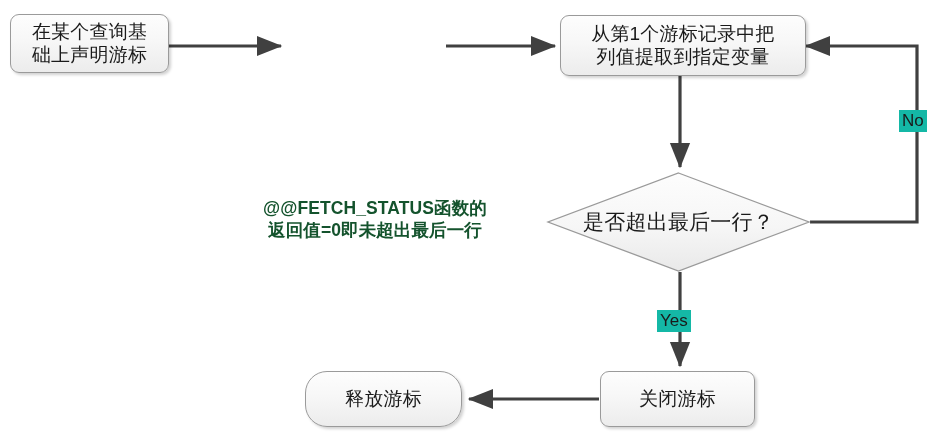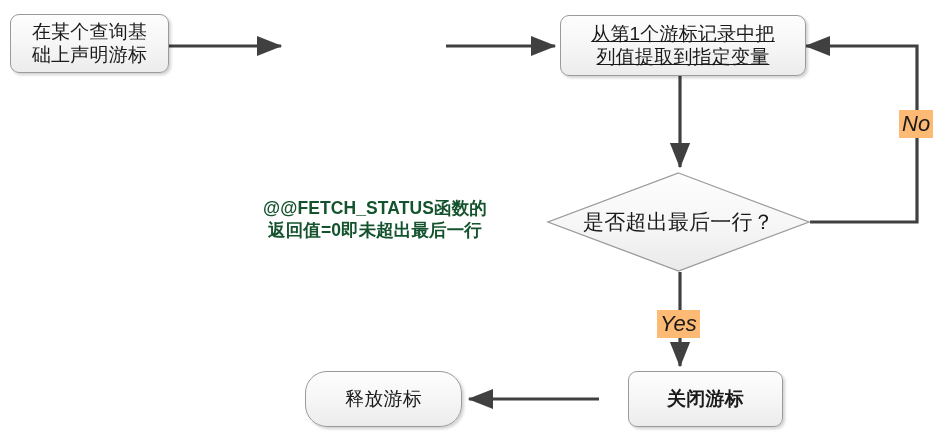--- a/index.html
+++ b/index.html
@@ -55,27 +55,26 @@
     height: 100%;
     display: flex;
     align-items: center;
     justify-content: center;
     font-size: 21px;
     color: #1a1a1a;
     letter-spacing: 0.2px;
   }
   .edge-label {
     position: absolute;
-    font-size: 22px;
+    font-size: 17px;
     color: #1a1a1a;
-    background: #fdba74;
+    background: #14b8a6;
     padding: 1px 3px;
     z-index: 4;
     white-space: nowrap;
-    font-style: italic;
   }
   .note {
     position: absolute;
     font-weight: bold;
     font-size: 17.5px;
     line-height: 1.28;
     color: #14532d;
     text-align: center;
     white-space: pre-line;
     letter-spacing: 0.1px;
@@ -126,40 +125,40 @@
       <path d="M599,399 L469,399" stroke="#404040" stroke-width="3.2" fill="none" marker-end="url(#arrowhead)"></path>
     </g>
   </svg>
 
   <div class="node" style="left:10px; top:14px; width:159px; height:59px;">
     <span class="node-text">在某个查询基
 础上声明游标</span>
   </div>
 
 
-  <div class="node" style="left:560px; top:15px; width:246px; height:61px;text-decoration:underline;">
+  <div class="node" style="left:560px; top:15px; width:246px; height:61px;">
     <span class="node-text">从第1个游标记录中把
 列值提取到指定变量</span>
   </div>
 
   <div class="diamond-wrap" style="left:547px; top:172px; width:263px; height:100px;">
     <svg width="263" height="100" viewBox="0 0 263 100" xmlns="http://www.w3.org/2000/svg">
       <defs>
         <linearGradient id="diamondGrad" x1="0" y1="0" x2="0" y2="1">
           <stop offset="0%" stop-color="#fdfdfd"></stop>
           <stop offset="55%" stop-color="#f6f6f6"></stop>
           <stop offset="100%" stop-color="#e9e9e9"></stop>
         </linearGradient>
       </defs>
       <polygon points="131.5,1 262,50 131.5,99 1,50" fill="url(#diamondGrad)" stroke="#9a9a9a" stroke-width="1.3"></polygon>
     </svg>
     <div class="diamond-label">是否超出最后一行？</div>
   </div>
 
-  <div class="node" style="left:628px; top:371px; width:155px; height:56px;font-weight:bold;">
+  <div class="node" style="left:600px; top:371px; width:155px; height:56px;">
     <span class="node-text">关闭游标</span>
   </div>
 
   <div class="node" style="left:305px; top:371px; width:157px; height:56px;border-radius:22px;">
     <span class="node-text">释放游标</span>
   </div>
 
   <div class="edge-label" style="left:899px; top:110px;">No</div>
 
   <div class="edge-label" style="left:657px; top:310px;">Yes</div>

